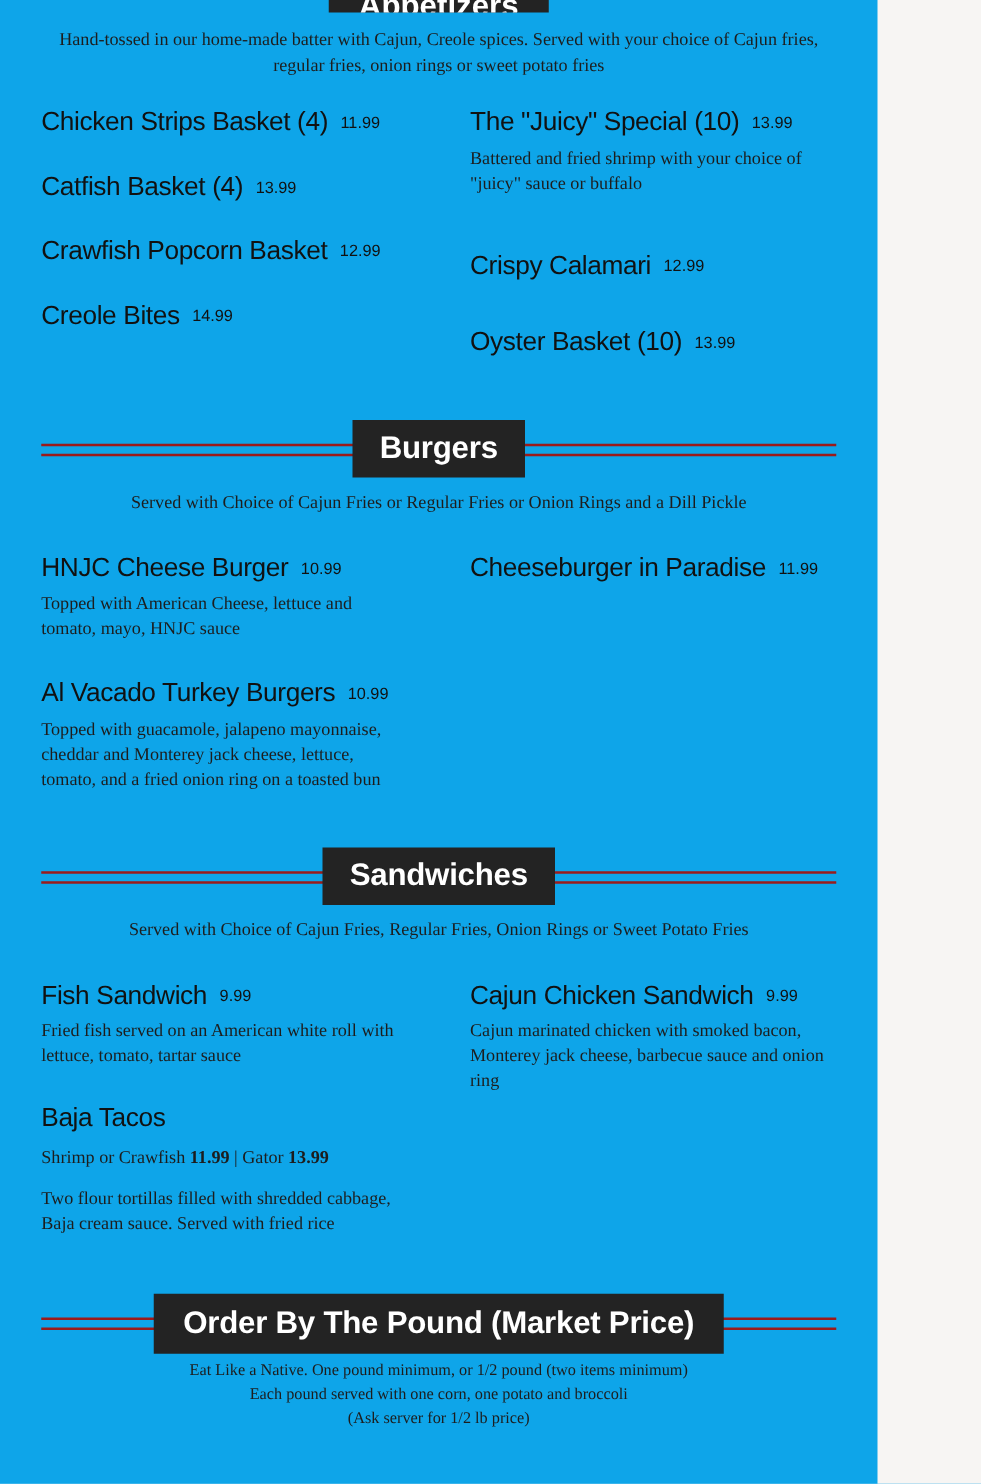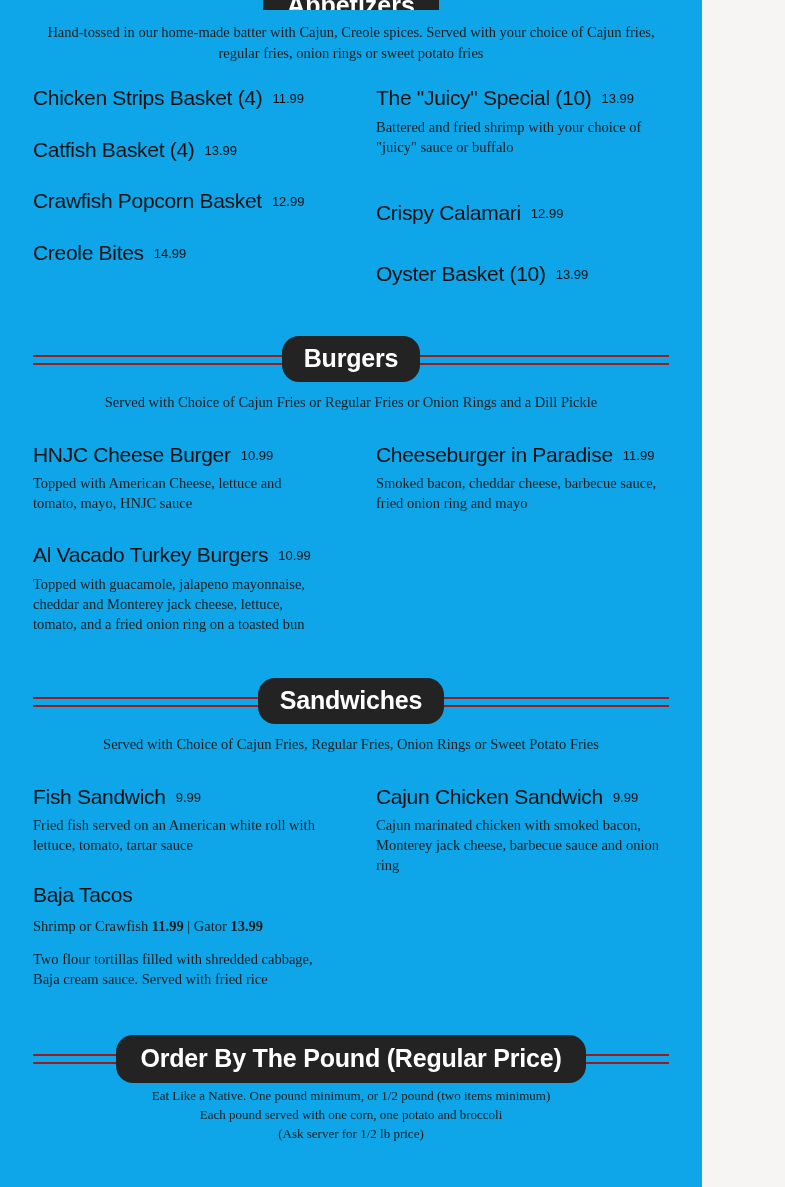--- a/index.html
+++ b/index.html
@@ -43,21 +43,20 @@
     position: relative;
     display: inline-block;
     background: #232323;
     color: #ffffff;
     font-family: "Liberation Sans", sans-serif;
     font-weight: bold;
     font-size: 25px;
     line-height: 1;
     padding: 10px 22px 11px 22px;
     letter-spacing: -0.2px;
-    border-radius: 17px;
   }
   .banner-big .label {
     font-size: 25px;
     padding: 11px 24px 12px 24px;
   }
 
   .section-note {
     text-align: center;
     font-family: "Liberation Serif", serif;
     font-size: 14.5px;
@@ -256,21 +255,20 @@
       </div>
 
     </div>
 
     <div class="col col-right">
       <div class="item">
         <div class="item-head">
           <div class="item-name">Cheeseburger in Paradise</div>
           <div class="item-price">11.99</div>
         </div>
-        <div class="item-desc">Smoked bacon, cheddar cheese, barbecue sauce, fried onion ring and mayo</div>
       </div>
     </div>
   </div>
 
   <div class="section-banner" style="margin-top:28px;">
     <div class="rules"></div>
     <span class="label">Sandwiches</span>
   </div>
 
   <div class="section-note">Served with Choice of Cajun Fries, Regular Fries, Onion Rings or Sweet Potato Fries</div>
@@ -306,21 +304,21 @@
           <div class="item-name">Cajun Chicken Sandwich</div>
           <div class="item-price">9.99</div>
         </div>
         <div class="item-desc">Cajun marinated chicken with smoked bacon, Monterey jack cheese, barbecue sauce and onion ring</div>
       </div>
     </div>
   </div>
 
   <div class="section-banner banner-big" style="margin-top:32px;">
     <div class="rules"></div>
-    <span class="label">Order By The Pound (Regular Price)</span>
+    <span class="label">Order By The Pound (Market Price)</span>
   </div>
 
   <div class="pound-note">
     <div>Eat Like a Native. One pound minimum, or 1/2 pound (two items minimum)</div>
     <div>Each pound served with one corn, one potato and broccoli</div>
     <div>(Ask server for 1/2 lb price)</div>
   </div>
 
 </div>
 

